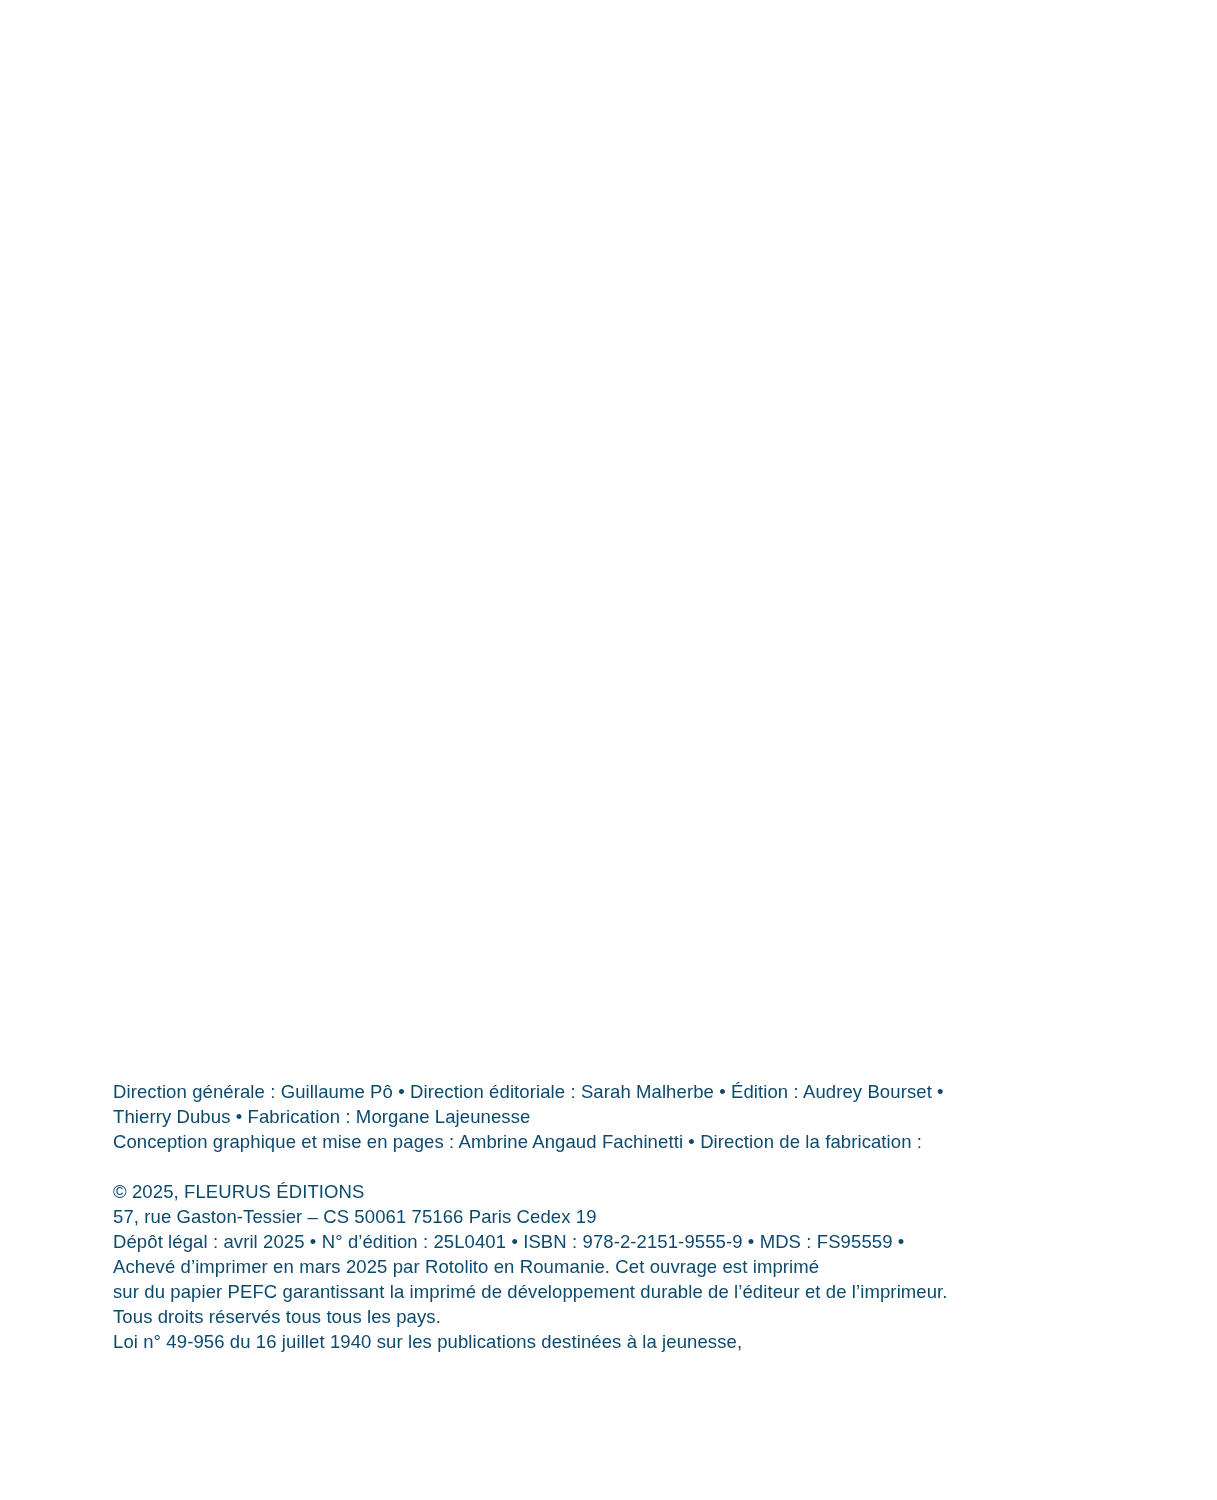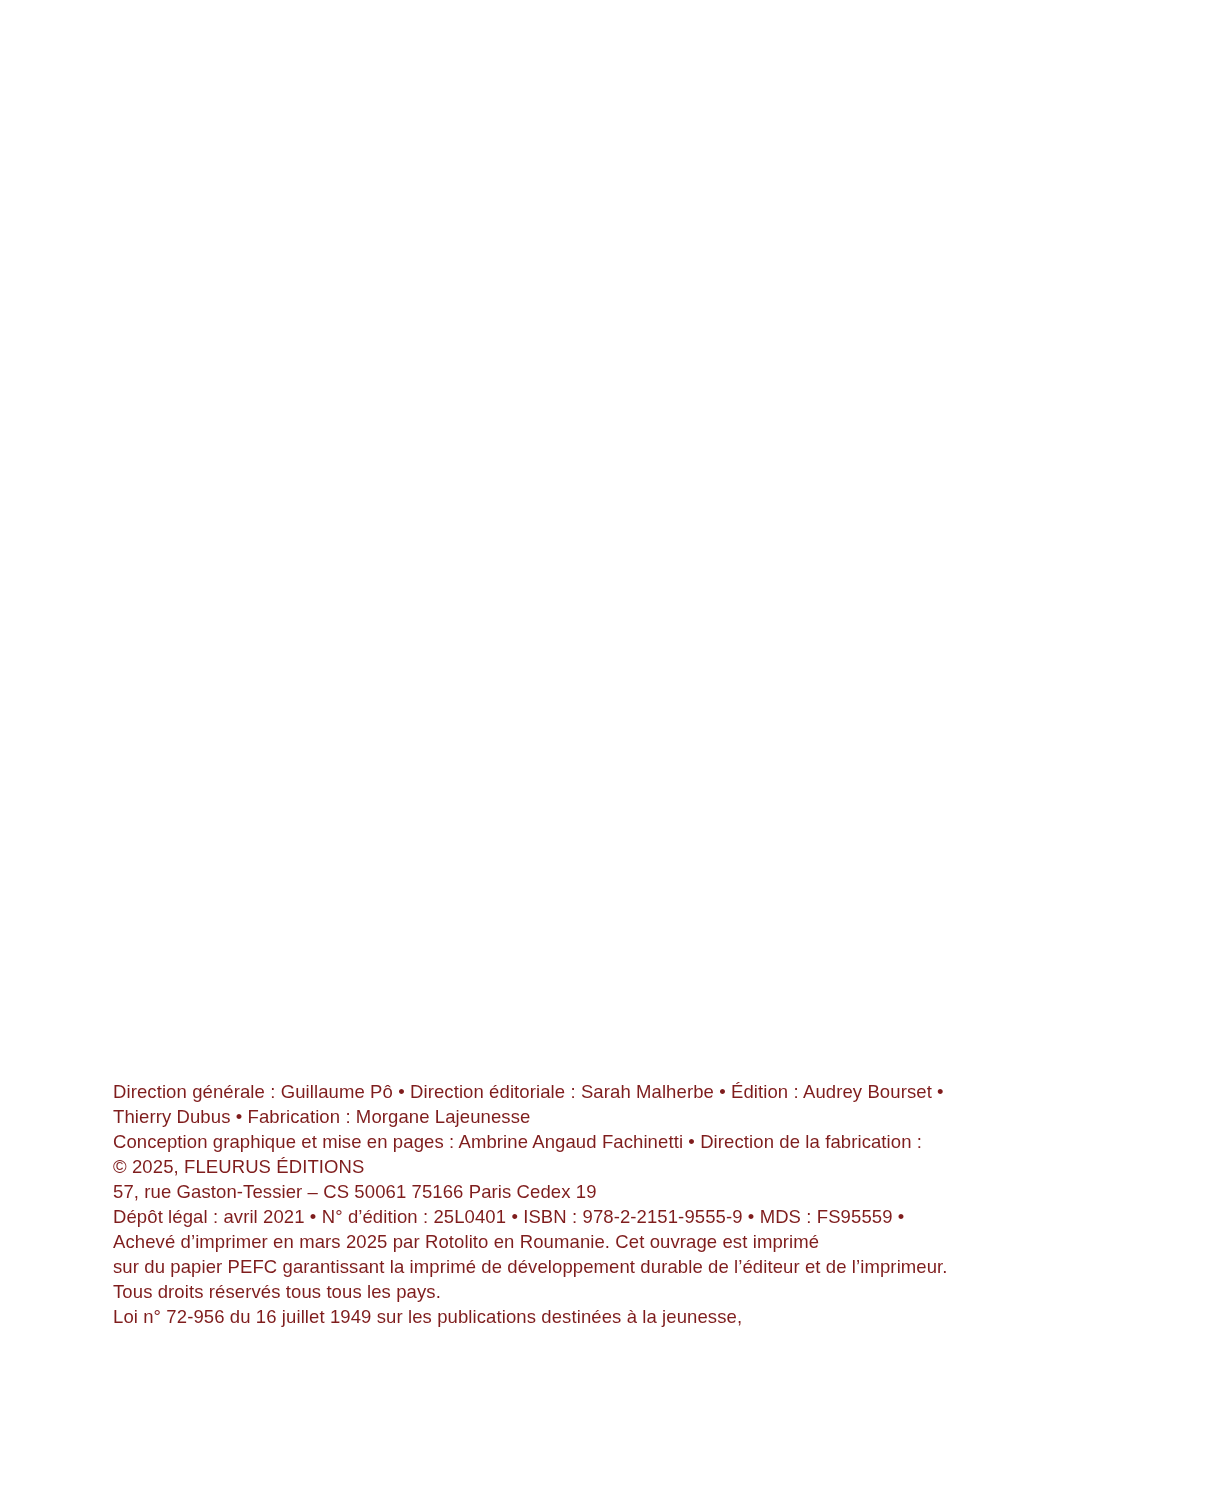--- a/index.html
+++ b/index.html
@@ -14,27 +14,28 @@
     width: 1217px;
     height: 1500px;
     background: #ffffff;
     overflow: hidden;
   }
   .colophon {
     position: absolute;
     left: 113px;
     top: 1079px;
     width: 960px;
-    color: #7f1d1d;
+    color: #0c4a6e;
     font-size: 18.5px;
     font-weight: 300;
     line-height: 25px;
     letter-spacing: 0.1px;
   }
   .colophon .para-gap {
+    margin-top: 25px;
   }
   .line {
     white-space: nowrap;
   }
 </style>
 </head>
 <body>
 
 <div class="page">
 
@@ -42,22 +43,22 @@
 
     <div>
       <div class="line">Direction générale : Guillaume Pô • Direction éditoriale : Sarah Malherbe • Édition : Audrey Bourset •</div>
       <div class="line">Thierry Dubus • Fabrication : Morgane Lajeunesse</div>
       <div class="line">Conception graphique et mise en pages : Ambrine Angaud Fachinetti • Direction de la fabrication :</div>
     </div>
 
     <div class="para-gap">
       <div class="line">© 2025, FLEURUS ÉDITIONS</div>
       <div class="line">57, rue Gaston-Tessier – CS 50061 75166 Paris Cedex 19</div>
-      <div class="line">Dépôt légal : avril 2021 • N° d’édition : 25L0401 • ISBN : 978-2-2151-9555-9 • MDS : FS95559 •</div>
+      <div class="line">Dépôt légal : avril 2025 • N° d’édition : 25L0401 • ISBN : 978-2-2151-9555-9 • MDS : FS95559 •</div>
       <div class="line">Achevé d’imprimer en mars 2025 par Rotolito en Roumanie. Cet ouvrage est imprimé</div>
       <div class="line">sur du papier PEFC garantissant la imprimé de développement durable de l’éditeur et de l’imprimeur.</div>
       <div class="line">Tous droits réservés tous tous les pays.</div>
-      <div class="line">Loi n° 72-956 du 16 juillet 1949 sur les publications destinées à la jeunesse,</div>
+      <div class="line">Loi n° 49-956 du 16 juillet 1940 sur les publications destinées à la jeunesse,</div>
     </div>
 
   </div>
 
 </div>
 
 </body></html>

